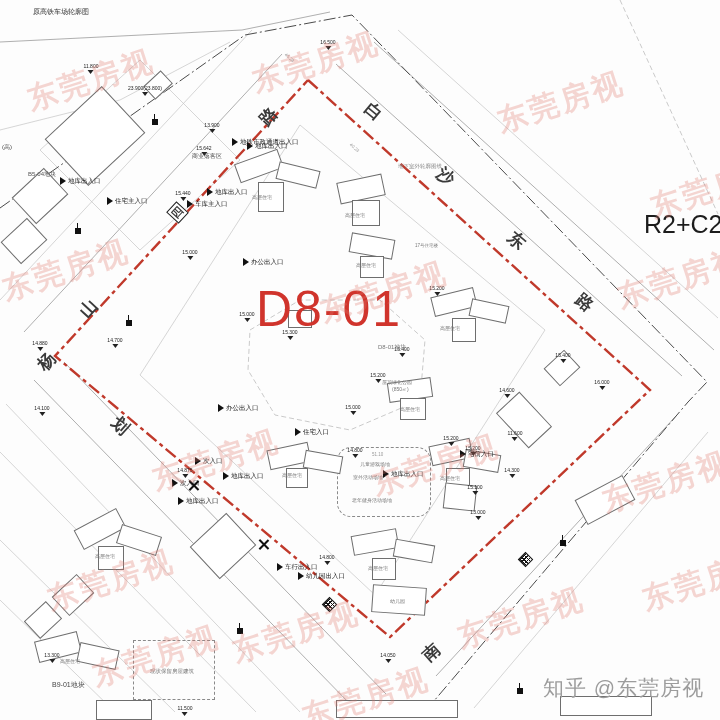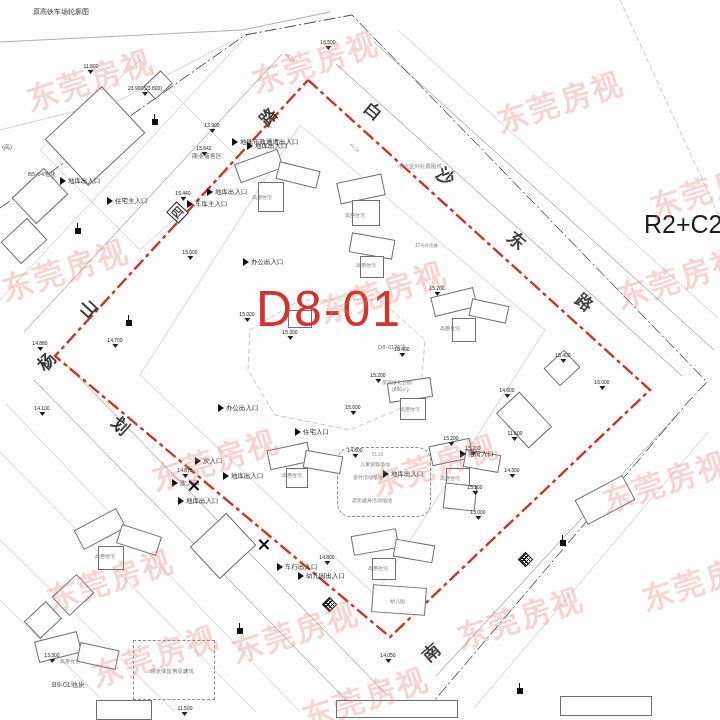--- a/index.html
+++ b/index.html
@@ -64,20 +64,21 @@
       <polyline points="0,42 242,30 330,12" class="g1"></polyline>
       <polyline points="0,130 120,100 230,42" class="g2"></polyline>
       <polyline points="40,150 140,60 240,160 140,250 40,150" class="g2"></polyline>
       <polyline points="300,125 545,330 375,595 140,375 300,125" class="g2"></polyline>
       <polyline points="250,330 300,300 380,300 425,340 420,400 350,430 275,415 248,370 250,330" class="dash"></polyline>
       <polyline points="0,208 245,35 352,15 707,382 688,402 428,708" class="dashdot"></polyline>
       <polyline points="308,80 650,390 390,637 55,356 308,80" class="redline"></polyline>
     </svg>
   <div id="siteCode">D8-01</div>
   <div id="zoning">R2+C2</div>
+  <div id="credit">知乎 @东莞房视</div>
 <div class="building" style="left: 236px; top: 156px; width: 44px; height: 18px; transform: rotate(-20deg);"></div>
     <div class="building" style="left: 277px; top: 166px; width: 40px; height: 16px; transform: rotate(14deg);"></div>
     <div class="building" style="left: 258px; top: 182px; width: 24px; height: 28px; transform: rotate(0deg);"></div>
     <div class="building" style="left: 338px; top: 178px; width: 44px; height: 20px; transform: rotate(-12deg);"></div>
     <div class="building" style="left: 352px; top: 200px; width: 26px; height: 24px; transform: rotate(0deg);"></div>
     <div class="building" style="left: 350px; top: 236px; width: 42px; height: 18px; transform: rotate(10deg);"></div>
     <div class="building" style="left: 360px; top: 256px; width: 22px; height: 20px; transform: rotate(0deg);"></div>
     <div class="building" style="left: 288px; top: 310px; width: 22px; height: 16px; transform: rotate(0deg);"></div>
     <div class="building" style="left: 432px; top: 292px; width: 42px; height: 18px; transform: rotate(-14deg);"></div>
     <div class="building" style="left: 470px; top: 302px; width: 36px; height: 16px; transform: rotate(12deg);"></div>

